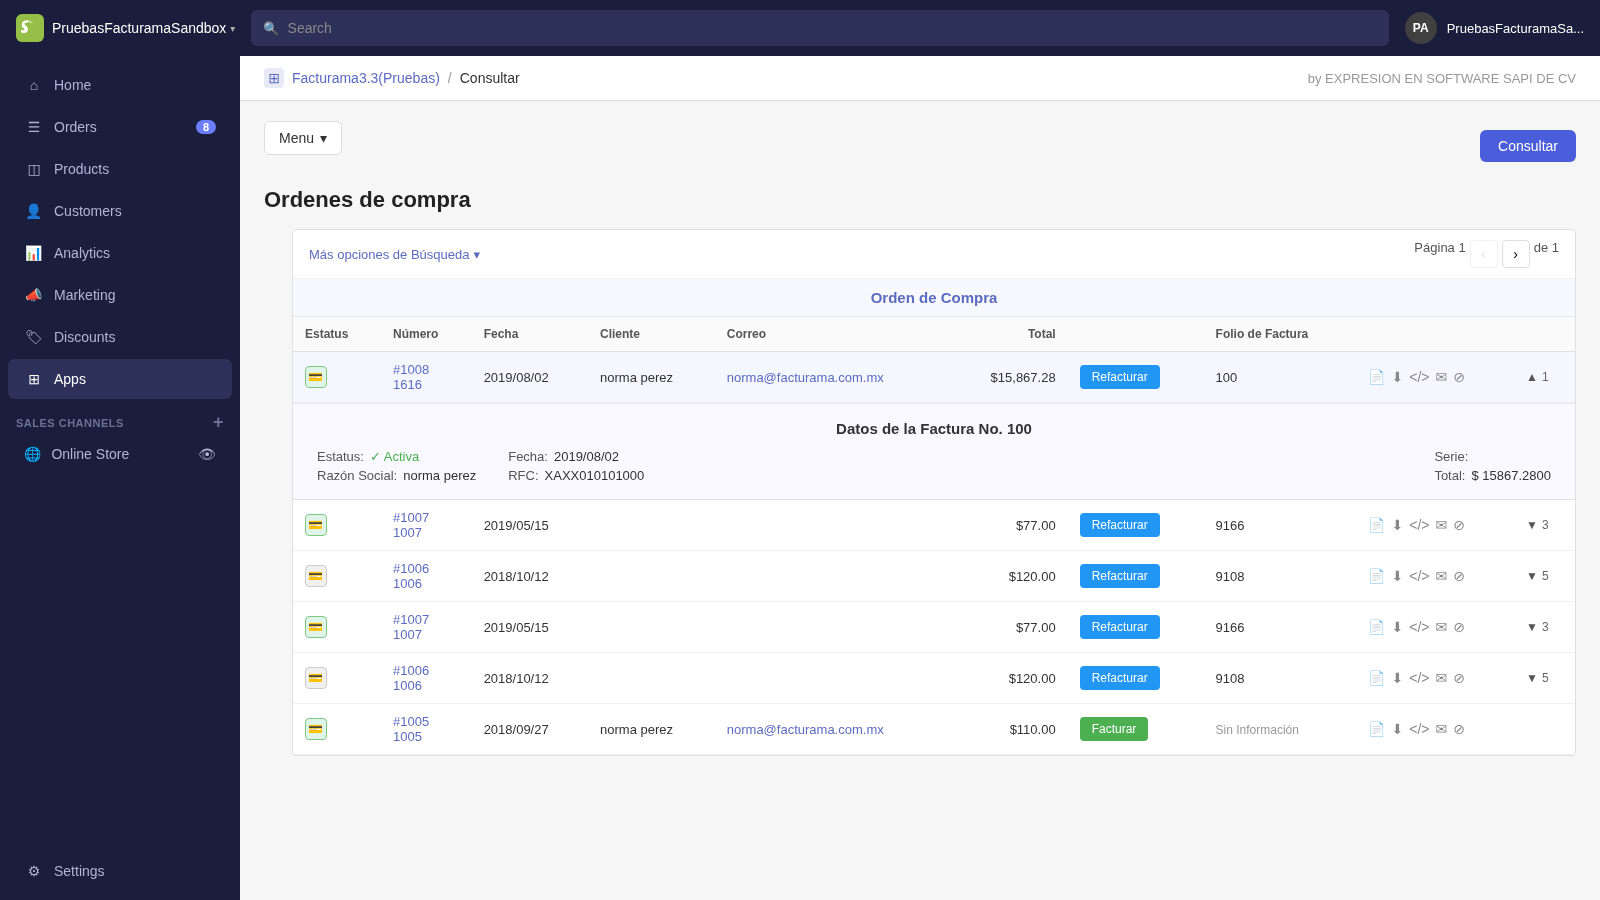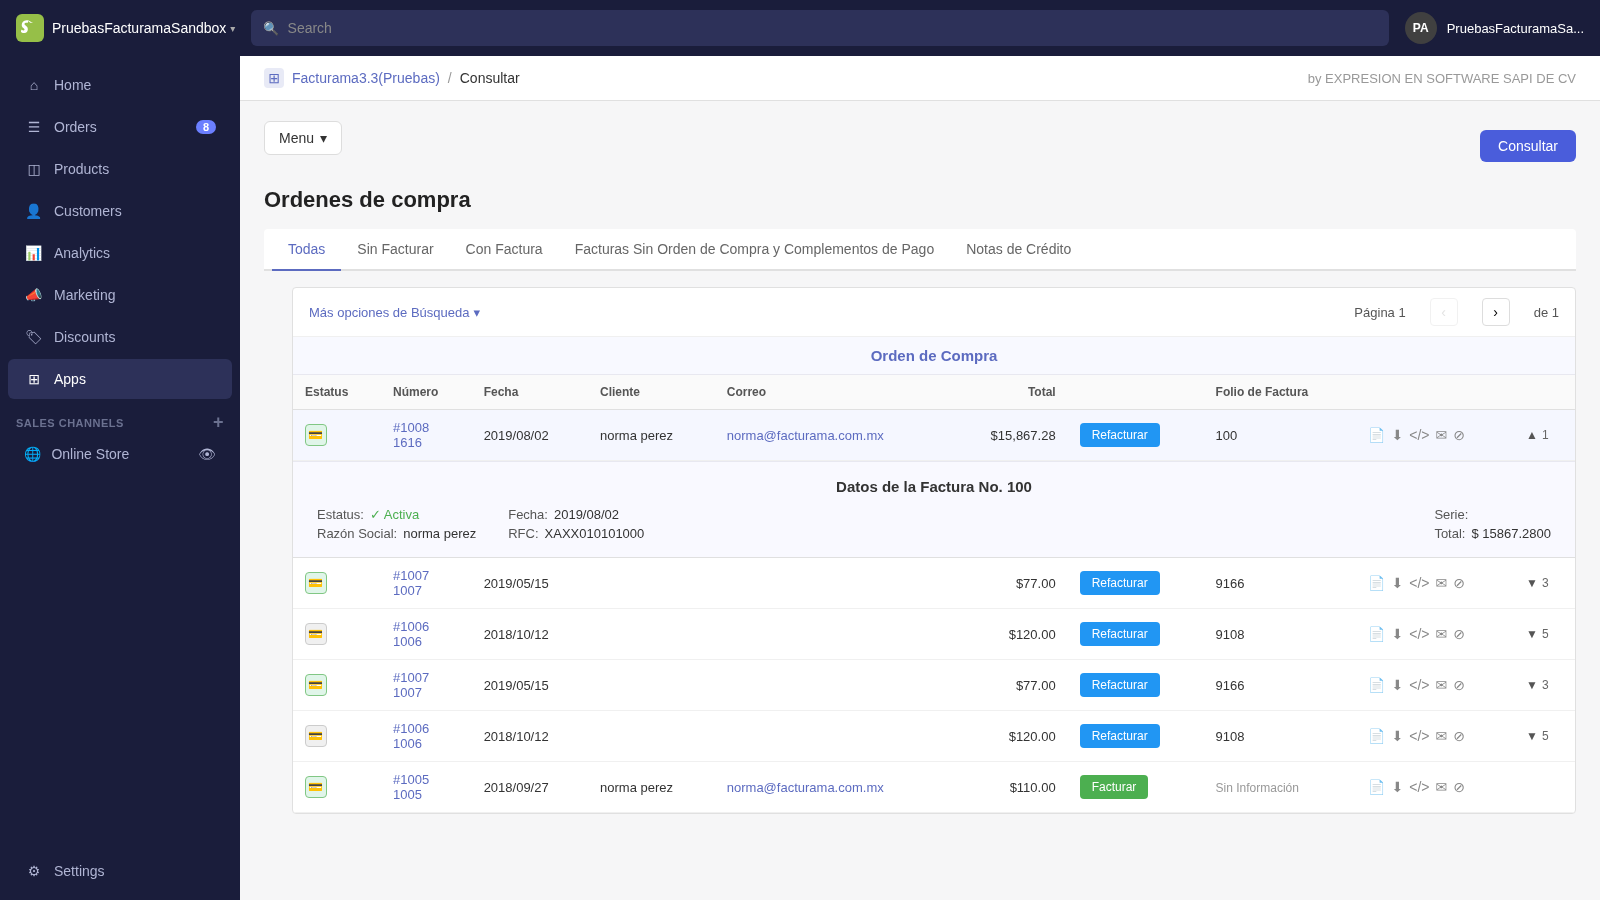--- a/index.html
+++ b/index.html
@@ -56,21 +56,21 @@
 
     
     .tabs { display: flex; border-bottom: 2px solid #e0e0e0; margin-bottom: 16px; background: white; padding: 0 8px; border-radius: 4px 4px 0 0; }
     .tab { padding: 12px 16px; cursor: pointer; color: #666; font-size: 14px; border-bottom: 2px solid transparent; margin-bottom: -2px; white-space: nowrap; }
     .tab.active { color: #5c6bc0; border-bottom-color: #5c6bc0; font-weight: 500; }
 
     
     .table-container { background: white; border-radius: 4px; border: 1px solid #e0e0e0; overflow: hidden; margin-left: 28px; }
     .table-toolbar { display: flex; justify-content: flex-end; align-items: center; padding: 10px 16px; border-bottom: 1px solid #f0f0f0; }
     .more-search { color: #5c6bc0; font-size: 13px; cursor: pointer; display: flex; align-items: center; gap: 4px; }
-    .pagination { display: flex; align-items: center; gap: 24px; font-size: 13px; color: #555; }
+    .pagination { display: flex; align-items: flex-start; gap: 4px; font-size: 13px; color: #555; }
     .page-btn { width: 28px; height: 28px; border: 1px solid #ddd; background: white; border-radius: 4px; cursor: pointer; display: flex; align-items: center; justify-content: center; font-size: 14px; }
     .page-btn:disabled { opacity: 0.4; cursor: not-allowed; }
 
     .section-title { text-align: center; color: #5c6bc0; font-size: 15px; font-weight: 600; padding: 10px; background: #f8f9ff; border-bottom: 1px solid #e8e8f0; }
 
     table { width: 100%; border-collapse: collapse; }
     th { padding: 10px 12px; text-align: left; color: #555; font-size: 12px; font-weight: 600; background: #fafafa; border-bottom: 1px solid #e0e0e0; white-space: nowrap; }
     td { padding: 10px 12px; border-bottom: 1px solid #f0f0f0; font-size: 13px; color: #333; vertical-align: middle; }
     .row-expanded td { background: #f5f7ff; }
 
@@ -206,27 +206,20 @@
           <button class="menu-btn">
             <span>Menu</span>
             <span>▾</span>
           </button>
         </div>
         <button class="consultar-btn">Consultar</button>
       </div>
 
       <h1 class="page-title" style="margin-bottom:16px;">Ordenes de compra</h1>
 
-      <div class="tabs">
-        <div class="tab active">Todas</div>
-        <div class="tab">Sin Facturar</div>
-        <div class="tab">Con Factura</div>
-        <div class="tab">Facturas Sin Orden de Compra y Complementos de Pago</div>
-        <div class="tab">Notas de Crédito</div>
-      </div>
 
       <div class="table-container">
 
         <div class="table-toolbar">
           <span class="more-search">
             <span>Más opciones de Búsqueda</span>
             <span> ▾</span>
           </span>
           <div style="flex:1"></div>
           <div class="pagination">

